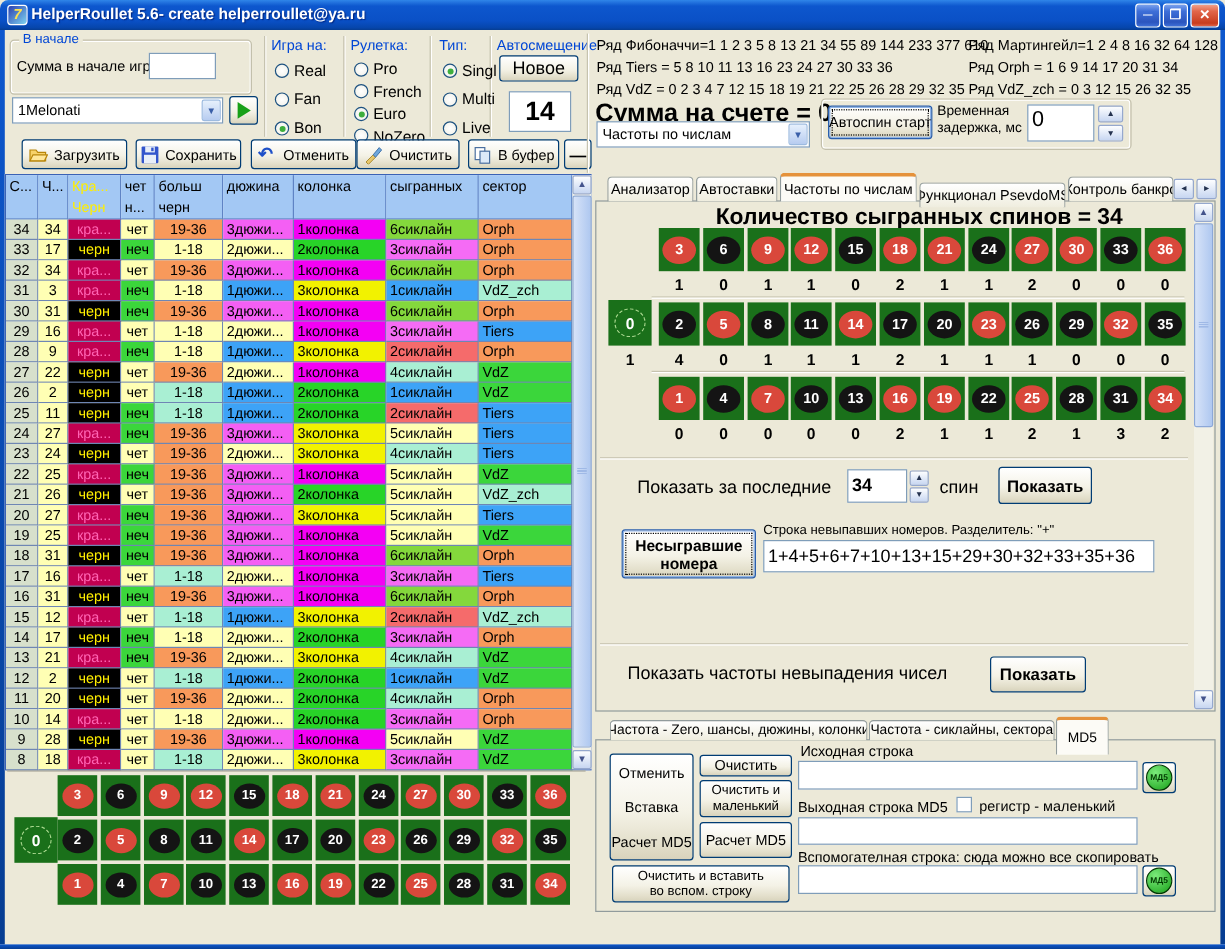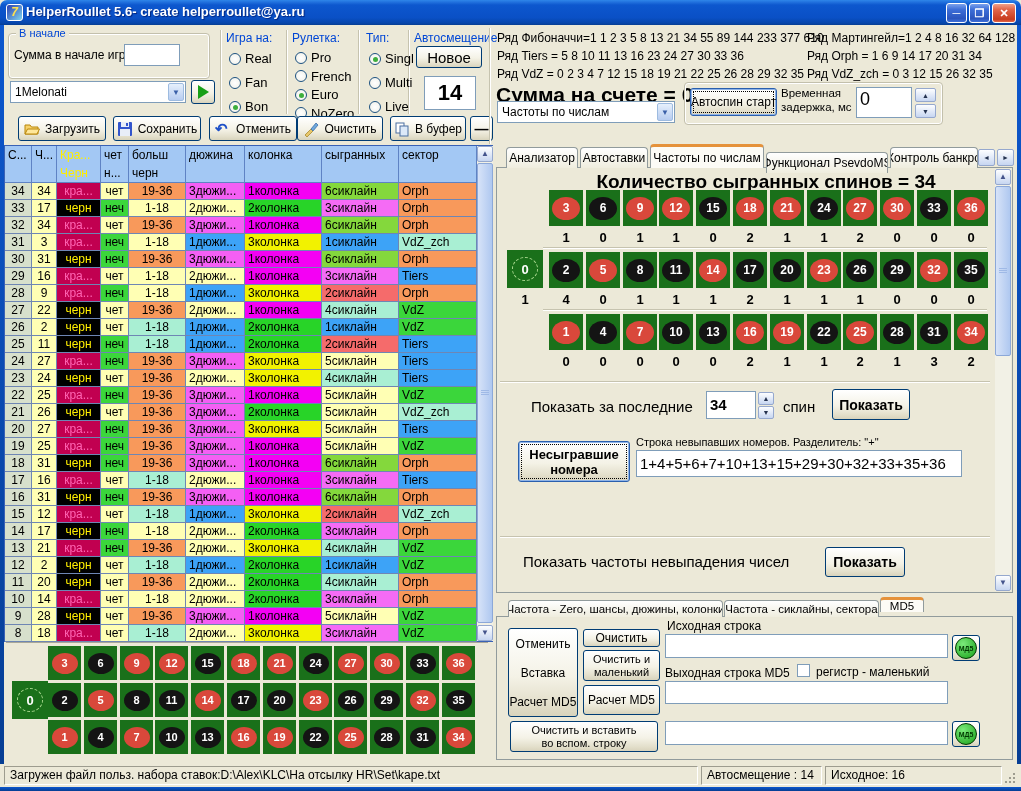--- a/index.html
+++ b/index.html
@@ -452,21 +452,21 @@
 
   <div class="sb" style="left:995px;top:169px;width:16px;height:422px;">
     <div class="sbbtn" style="top:0;">▲</div>
     <div class="sbthumb" style="top:17px;height:170px;"></div>
     <div class="sbbtn" style="bottom:0;">▼</div>
   </div>
 
   <div id="bottabs">
       <div class="tab" style="left: 508px; top: 600px; width: 215px; height: 17px; font-size: 11.5px; z-index: 1;">Частота - Zero, шансы, дюжины, колонки</div>
       <div class="tab" style="left: 724px; top: 600px; width: 155px; height: 17px; font-size: 11.5px; z-index: 1;">Частота - сиклайны, сектора</div>
-      <div class="tab active" style="left: 880px; top: 597px; width: 44px; height: 15px; font-size: 11.5px; z-index: 3;">MD5</div>
+      <div class="tab active" style="left: 880px; top: 597px; width: 44px; height: 32px; font-size: 11.5px; z-index: 3;">MD5</div>
     </div>
   <div class="panel" style="left:496px;top:616px;width:517px;height:144px;"></div>
 
   <div class="btn" style="left:508px;top:628px;width:70px;height:89px;flex-direction:column;justify-content:space-around;font-size:12px;">
     <span>Отменить</span>
     <span>Вставка</span>
     <span>Расчет MD5</span>
   </div>
   <div class="btn" style="left:583px;top:629px;width:77px;height:18px;">Очистить</div>
   <div class="btn" style="left:583px;top:650px;width:77px;height:31px;flex-direction:column;font-size:11px;line-height:13px;">
@@ -483,20 +483,21 @@
   <input class="inp" style="left: 665px; top: 634px; width: 283px; height: 24px;" value="">
   <div class="btn" style="left:952px;top:635px;width:28px;height:26px;">
     <span class="md5icon">МД5</span>
   </div>
 
   <div class="lab" style="left:665px;top:666px;">Выходная строка MD5</div>
   <div class="inp" style="left:797px;top:664px;width:13px;height:13px;padding:0;"></div>
   <div class="lab" style="left:816px;top:665px;">регистр  - маленький</div>
   <input class="inp" style="left: 665px; top: 681px; width: 283px; height: 23px;" value="">
 
+  <div class="lab" style="left:665px;top:707px;">Вспомогателная строка: сюда можно все скопировать</div>
   <input class="inp" style="left: 665px; top: 721px; width: 283px; height: 24px;" value="">
   <div class="btn" style="left:952px;top:721px;width:28px;height:26px;">
     <span class="md5icon">МД5</span>
   </div>
 
   <div id="dtable">
       <div class="th" style="left: 0px; top: 0px; width: 27px; height: 37px;">
         <div style="position: static; display: block;">С...</div>
         <div style="position: static; display: block;"></div>
       </div>
@@ -889,19 +890,13 @@
         <div class="oval blk">28</div>
       </div>
       <div class="rcell" style="left: 400px; top: 77px; width: 33px; height: 34px;">
         <div class="oval blk">31</div>
       </div>
       <div class="rcell" style="left: 436px; top: 77px; width: 33px; height: 34px;">
         <div class="oval red">34</div>
       </div>
     </div>
 
-  <div id="statusbar">
-    <div class="stsec" style="left:4px;width:694px;">Загружен файл польз. набора ставок:D:\Alex\KLC\На отсылку HR\Set\kape.txt</div>
-    <div class="stsec" style="left:701px;width:121px;">Автосмещение : 14</div>
-    <div class="stsec" style="left:825px;width:177px;">Исходное: 16</div>
-    <div class="grip"></div>
-  </div>
 </div>
 
 </body></html>

